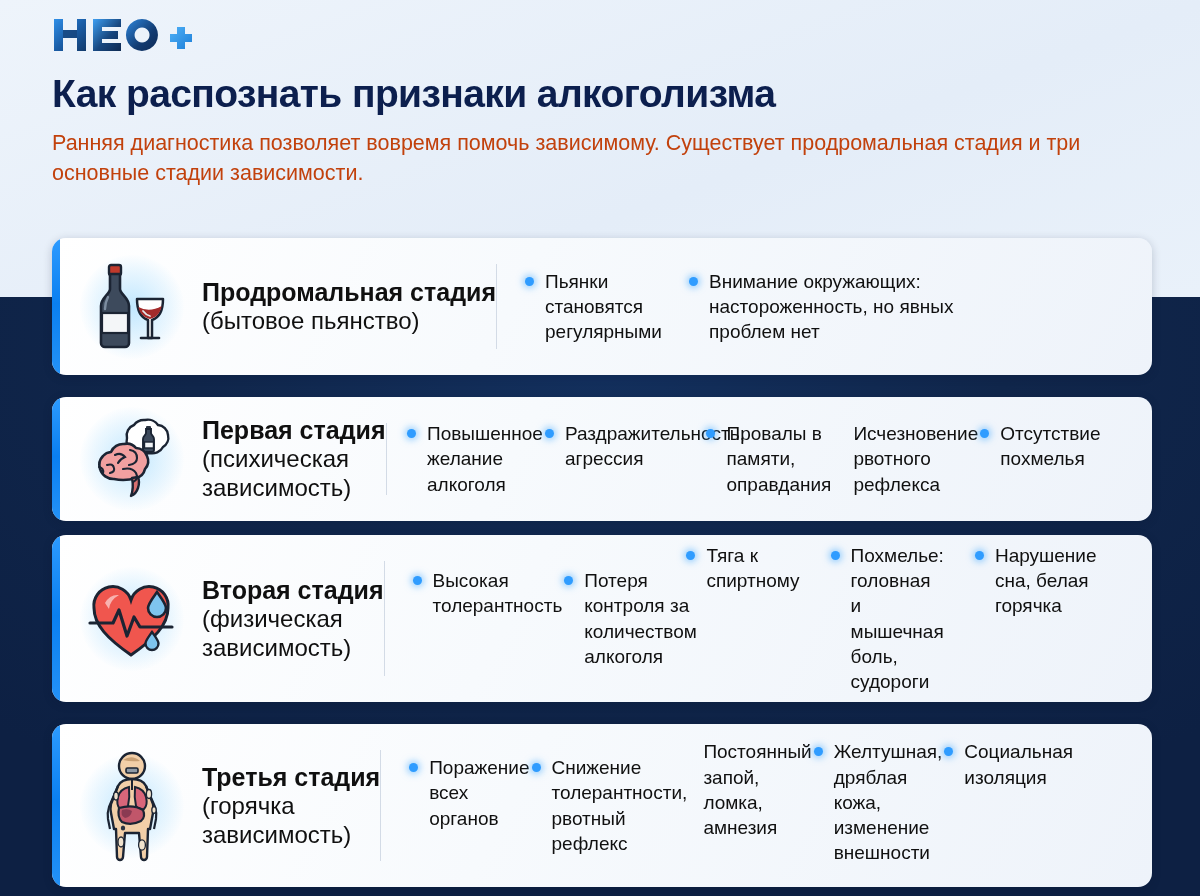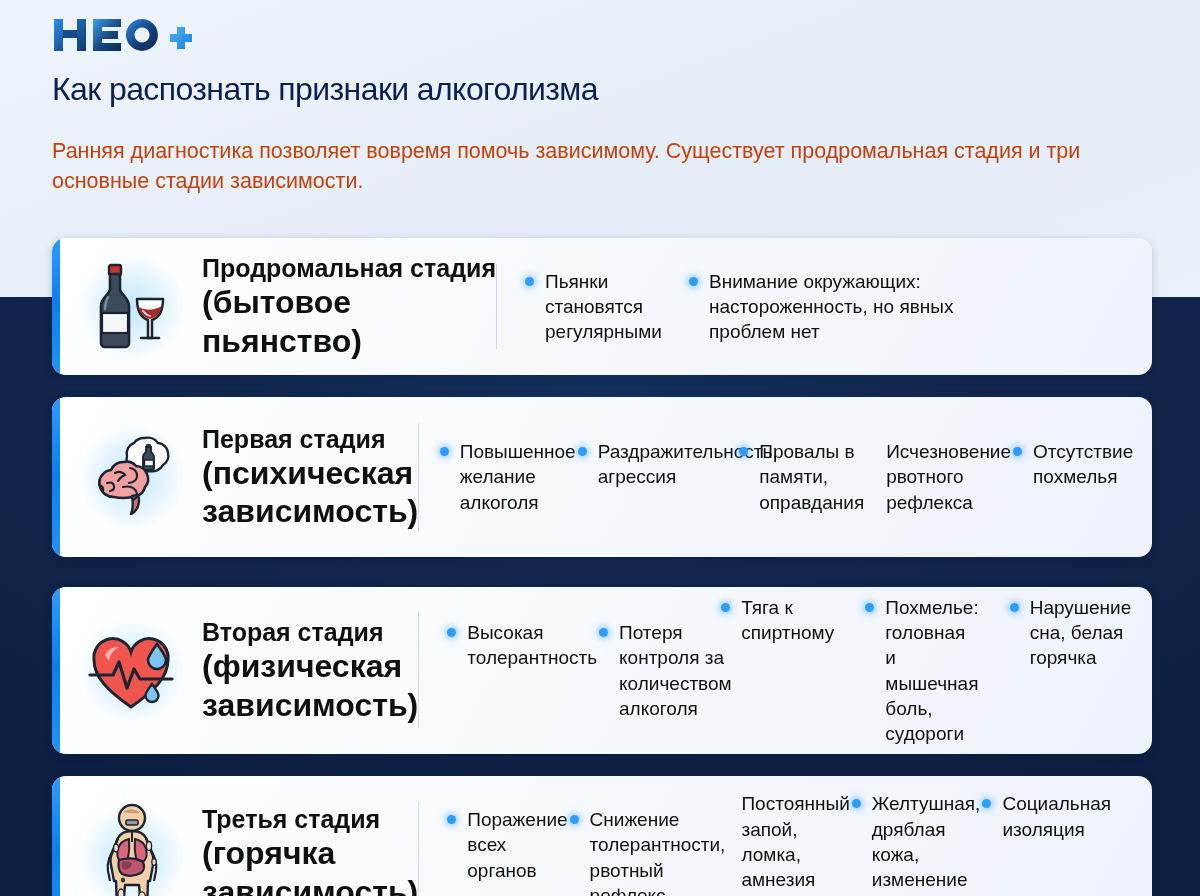--- a/index.html
+++ b/index.html
@@ -43,26 +43,26 @@
 
   #logo {
     height: 42px;
     display: flex;
     align-items: center;
     margin-bottom: 16px;
   }
   #logo svg { display: block; }
 
   #page-title {
-    font-size: 32px;
-    font-weight: normal;
+    font-size: 39px;
+    font-weight: bold;
     color: #0c1f4e;
     letter-spacing: -0.6px;
     line-height: 1.12;
-    margin-bottom: 28px;
+    margin-bottom: 12px;
     white-space: nowrap;
   }
 
   #page-subtitle {
     font-size: 21.5px;
     color: #c2410c;
     line-height: 1.42;
     max-width: 1030px;
     font-weight: 400;
   }
@@ -88,21 +88,21 @@
 
   .card-accent {
     position: absolute;
     left: 0; top: 0; bottom: 0;
     width: 8px;
     background: linear-gradient(180deg, #2d9bff 0%, #0a7ff0 48%, #2492f7 100%);
     z-index: 2;
   }
 
   .card.h1 { height: 137px; margin-bottom: 22px; }
-  .card.h2 { height: 160px; margin-bottom: 30px; }
+  .card.h2 { height: 124px; margin-bottom: 14px; }
   .card.h3 { height: 167px; margin-bottom: 22px; }
   .card.h4 { height: 163px; }
 
   
   .card-left {
     display: flex;
     align-items: center;
     flex: 0 0 auto;
     padding-left: 28px;
     justify-content: flex-end;
@@ -134,22 +134,22 @@
     line-height: 1.2;
   }
   .stage-name .stage-bold {
     display: block;
     font-size: 25px;
     font-weight: bold;
     white-space: nowrap;
   }
   .stage-name .stage-sub {
     display: block;
-    font-size: 32px;
-    font-weight: 700;
+    font-size: 24px;
+    font-weight: 400;
   }
 
   
   .card-divider {
     width: 1px;
     background: #d3dbe6;
     margin: 26px 0 26px 0;
     flex: 0 0 1px;
   }
 

